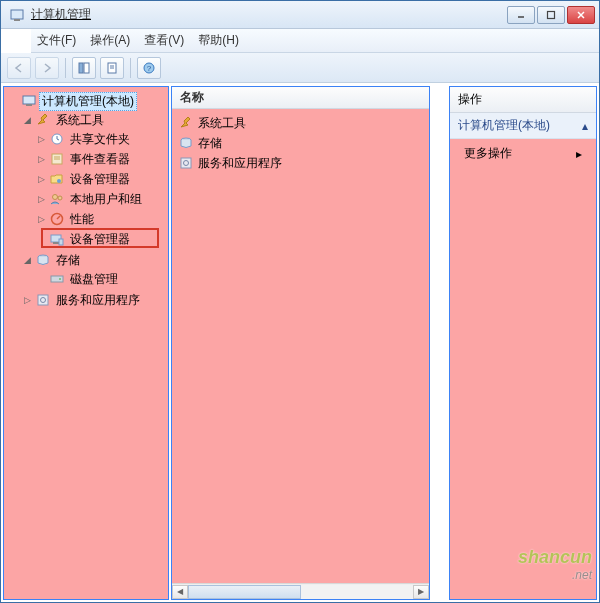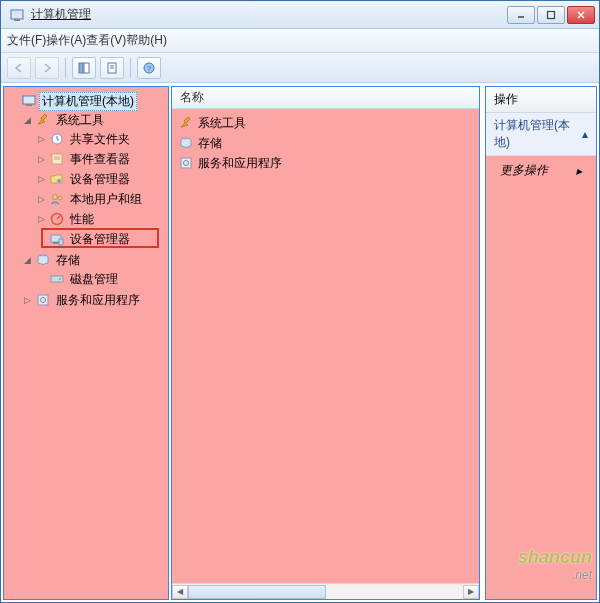--- a/index.html
+++ b/index.html
@@ -4,48 +4,48 @@
 <style>
 * { box-sizing: border-box; margin: 0; padding: 0; }
 body { font-family: "Microsoft YaHei", Tahoma, sans-serif; font-size: 12px; background: #fff; width: 600px; height: 603px; overflow: hidden; position: relative; }
 .window { width: 600px; height: 603px; border: 1px solid #3a6ea5; background: #fff; display: flex; flex-direction: column; }
 .titlebar { height: 28px; background: linear-gradient(#eef4fb, #d8e6f5); display: flex; align-items: center; padding: 0 4px 0 8px; border-bottom: 1px solid #b8c8db; text-decoration: underline; }
 .titlebar .ticon { width: 16px; height: 16px; margin-right: 6px; }
 .titlebar .title { flex: 1; color: #333; }
 .winbtns { display: flex; gap: 2px; }
 .winbtn { width: 28px; height: 18px; border: 1px solid #8aa3c0; border-radius: 2px; background: linear-gradient(#f5f9fd,#d3e2f2); display: flex; align-items: center; justify-content: center; font-size: 10px; color: #444; }
 .winbtn.close { background: linear-gradient(#f08b8b,#d94444); color: #fff; border-color: #b03030; }
-.menubar { height: 24px; background: linear-gradient(#f7fbff,#e8eff8); border-bottom: 1px solid #c9d6e5; display: flex; align-items: center; padding: 0 6px; color: #333; }
+.menubar { height: 24px; background: linear-gradient(#f7fbff,#e8eff8); border-bottom: 1px solid #c9d6e5; display: flex; align-items: center; padding: 0 6px; gap: 14px; color: #333; margin-left: 30px; }
 .menuitem { cursor: default; }
 .toolbar { height: 30px; background: linear-gradient(#eef4fb,#dce8f5); border-bottom: 1px solid #c0d0e0; display: flex; align-items: center; padding: 0 6px; gap: 4px; }
 .tbtn { width: 24px; height: 22px; border: 1px solid #b5c7dc; border-radius: 2px; background: linear-gradient(#fdfefe,#e6eef7); display: flex; align-items: center; justify-content: center; }
 .tbtn.disabled { opacity: 0.6; }
 .tsep { width: 1px; height: 20px; background: #b8c8db; margin: 0 2px; }
 .content { flex: 1; display: flex; border-top: 1px solid #fff; min-height: 0; }
 .pane { border: 1px solid #3b82f6; background: #fca5a5; display: flex; flex-direction: column; }
 .leftpane { width: 166px; margin: 2px 1px 2px 2px; }
 .midpane { flex: 1; margin: 2px 1px; }
-.rightpane { width: 112px; margin: 2px 2px 2px 4px; }
-.colhdr { height: 22px; background: linear-gradient(#fdfdfd,#ebeff4); border-bottom: 1px solid #d0d8e2; display: flex; align-items: center; padding: 0 8px; color: #333; }
+.rightpane { width: 148px; margin: 2px 2px 2px 18px; }
+.colhdr { height: 22px; background: linear-gradient(#fdfdfd,#ebeff4); border-bottom: 1px solid #d0d8e2; display: flex; align-items: center; padding: 0 8px; color: #333; font-weight: bold; }
 .treebody { flex: 1; overflow: auto; padding: 4px 2px; }
 .tree ul { list-style: none; padding-left: 14px; }
 .tree > ul { padding-left: 2px; }
 .tree li { position: relative; padding: 1px 0; }
 .trow { display: flex; align-items: center; gap: 2px; height: 18px; white-space: nowrap; }
 .expander { width: 11px; height: 11px; display: inline-flex; align-items: center; justify-content: center; font-size: 9px; color: #666; cursor: default; }
 .expander.blank { visibility: hidden; }
 .nicon { width: 16px; height: 16px; display: inline-flex; align-items: center; justify-content: center; }
 .nlabel { padding: 1px 3px; }
 .nlabel.sel { background: #cce8ff; border: 1px dotted #5aa0e0; padding: 0 2px; }
 .redbox { position: absolute; border: 2px solid #d43a2a; width: 118px; height: 20px; left: 5px; top: -1px; pointer-events: none; }
 .listbody { flex: 1; overflow: auto; padding: 4px 6px; }
 .litem { display: flex; align-items: center; gap: 4px; height: 20px; }
 .actionhdr { background: linear-gradient(#fdfdfd,#ebeff4); border-bottom: 1px solid #d0d8e2; padding: 4px 8px; }
 .actionsect { background: #eaf1fa; padding: 4px 8px; border-bottom: 1px solid #d7e2ee; display: flex; justify-content: space-between; align-items: center; color: #2a4a8a; }
-.actionrow { padding: 6px 14px; display: flex; justify-content: space-between; align-items: center; font-style: italic; }
+.actionrow { padding: 6px 14px; display: flex; justify-content: space-between; align-items: center; }
 .scrollbar-h { height: 16px; background: #efefef; border-top: 1px solid #d8d8d8; display: flex; align-items: center; }
 .sbbtn { width: 16px; height: 14px; background: linear-gradient(#fdfdfd,#e8e8e8); border: 1px solid #c8c8c8; display: flex; align-items: center; justify-content: center; font-size: 8px; color: #666; }
 .sbtrack { flex: 1; height: 14px; background: #f2f2f2; position: relative; }
 .sbthumb { position: absolute; left: 0; width: 50%; height: 100%; background: linear-gradient(#eaeff6,#cfdff0); border: 1px solid #aac0dc; }
 .watermark { position: absolute; right: 8px; bottom: 21px; font-size: 18px; color: #a9c84b; font-weight: bold; font-style: italic; opacity: 0.85; pointer-events: none; text-shadow: 0 0 2px #fff; }
 .watermark .sub { font-size: 12px; color: #888; font-weight: normal; display: block; text-align: right; }
 svg { display: block; }
 </style>
 </head>
 <body>

